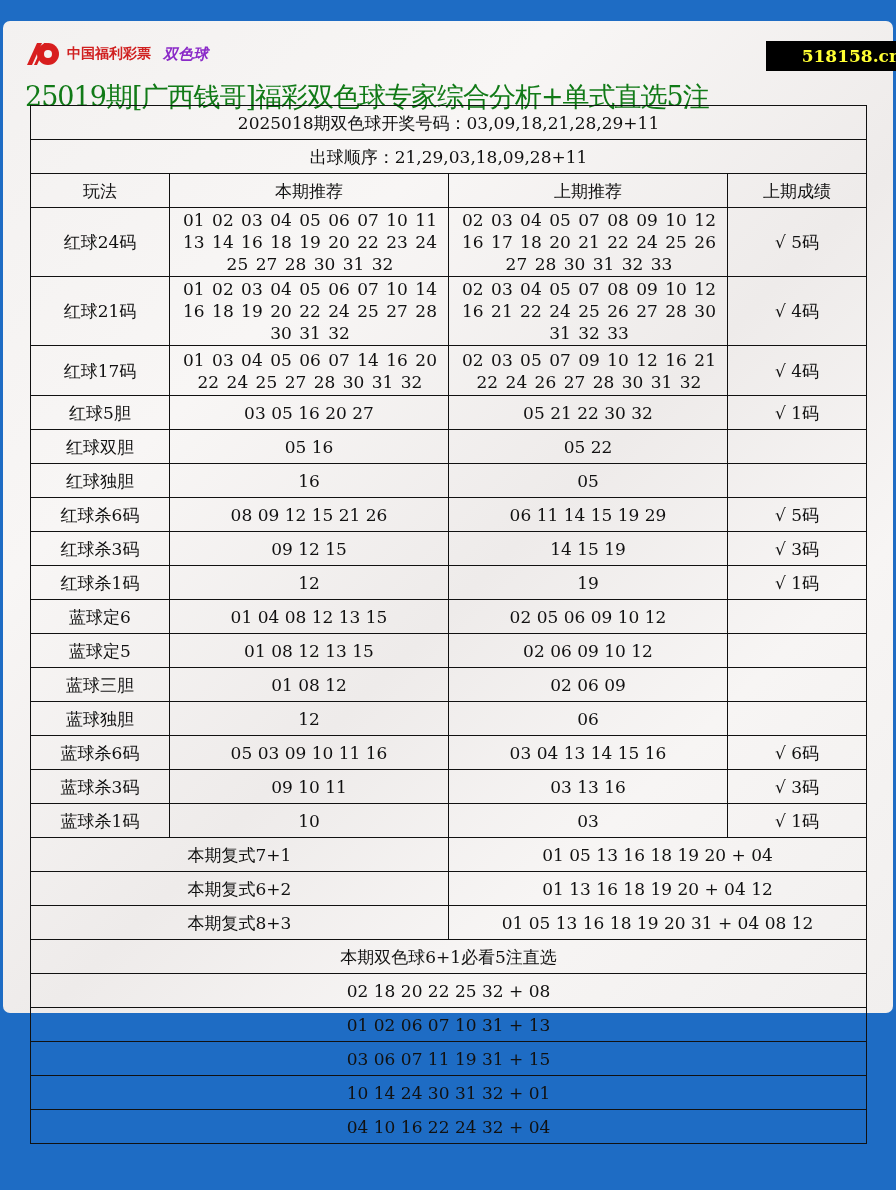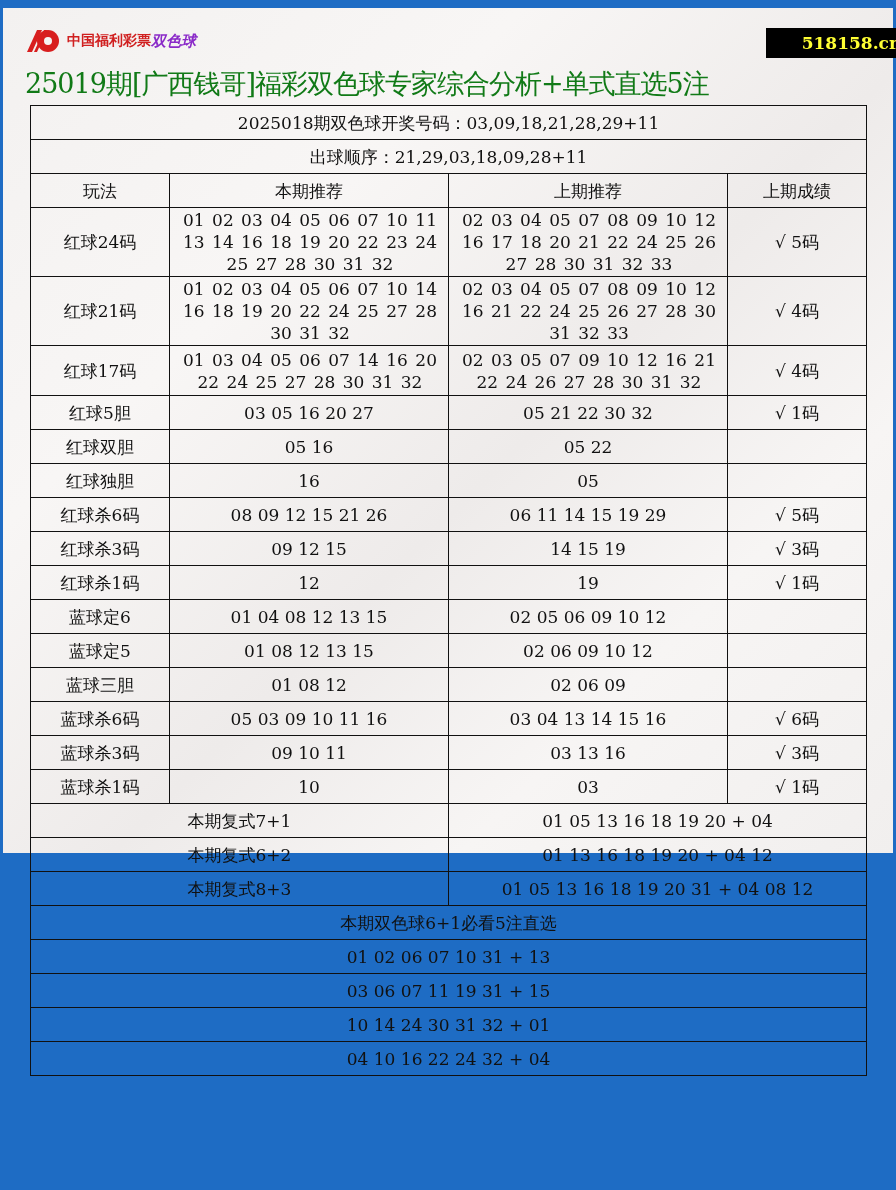--- a/index.html
+++ b/index.html
@@ -2,35 +2,36 @@
 <html><head>
 <meta charset="utf-8">
 <style>
   html, body { margin: 0; padding: 0; }
   body {
     width: 896px; height: 1190px; overflow: hidden;
     background: #1e6cc4;
     font-family: "DejaVu Serif", serif;
   }
   .frame {
-    position: absolute; left: 3px; top: 8px; width: 890px; height: 845px;
+    position: absolute; left: 3px; top: 21px; width: 890px; height: 992px;
     background: linear-gradient(135deg, #f3f1f0 0%, #f8f6f5 30%, #eeebea 55%, #f7f5f4 75%, #f1efee 100%);
+    border-radius: 7px;
   }
   .logo {
     position: absolute; left: 20px; top: 18px; height: 30px;
     display: flex; align-items: center;
   }
   .logo-mark { width: 40px; height: 30px; }
   .logo-text {
     font-family: "DejaVu Sans", sans-serif; font-weight: bold; font-size: 14px;
     color: #d02020; margin-left: 4px; letter-spacing: 0px;
   }
   .logo-sub {
     font-family: "DejaVu Sans", sans-serif; font-weight: bold; font-style: italic;
-    font-size: 15px; color: #8a2ac8; margin-left: 0;
+    font-size: 15px; color: #8a2ac8; margin-left: 12px;
   }
   .site-badge {
     position: absolute; left: 763px; top: 20px; width: 115px; height: 30px;
     background: #000; color: #ffff33;
     font-family: "DejaVu Serif", serif; font-weight: bold; font-size: 17px;
     display: flex; align-items: center; justify-content: center; padding-left: 28px;
   }
   .title {
     position: absolute; left: 22px; top: 58px; width: 860px; height: 40px;
     font-family: "DejaVu Serif", serif; font-size: 27px; color: #117a17;
@@ -154,20 +155,26 @@
         <td>02 06 09 10 12</td>
         <td></td>
       </tr>
     <tr>
         <td>蓝球三胆</td>
         <td>01 08 12</td>
         <td>02 06 09</td>
         <td></td>
       </tr>
     <tr>
+        <td>蓝球独胆</td>
+        <td>12</td>
+        <td>06</td>
+        <td></td>
+      </tr>
+    <tr>
         <td>蓝球杀6码</td>
         <td>05 03 09 10 11 16</td>
         <td>03 04 13 14 15 16</td>
         <td>√ 6码</td>
       </tr>
     <tr>
         <td>蓝球杀3码</td>
         <td>09 10 11</td>
         <td>03 13 16</td>
         <td>√ 3码</td>
@@ -187,20 +194,23 @@
         <td colspan="2">01 13 16 18 19 20 + 04 12</td>
       </tr>
     <tr>
         <td colspan="2">本期复式8+3</td>
         <td colspan="2">01 05 13 16 18 19 20 31 + 04 08 12</td>
       </tr>
     <tr>
         <td colspan="4">本期双色球6+1必看5注直选</td>
       </tr>
     <tr>
+        <td colspan="4">02 18 20 22 25 32 + 08</td>
+      </tr>
+    <tr>
         <td colspan="4">01 02 06 07 10 31 + 13</td>
       </tr>
     <tr>
         <td colspan="4">03 06 07 11 19 31 + 15</td>
       </tr>
     <tr>
         <td colspan="4">10 14 24 30 31 32 + 01</td>
       </tr>
     <tr>
         <td colspan="4">04 10 16 22 24 32 + 04</td>

